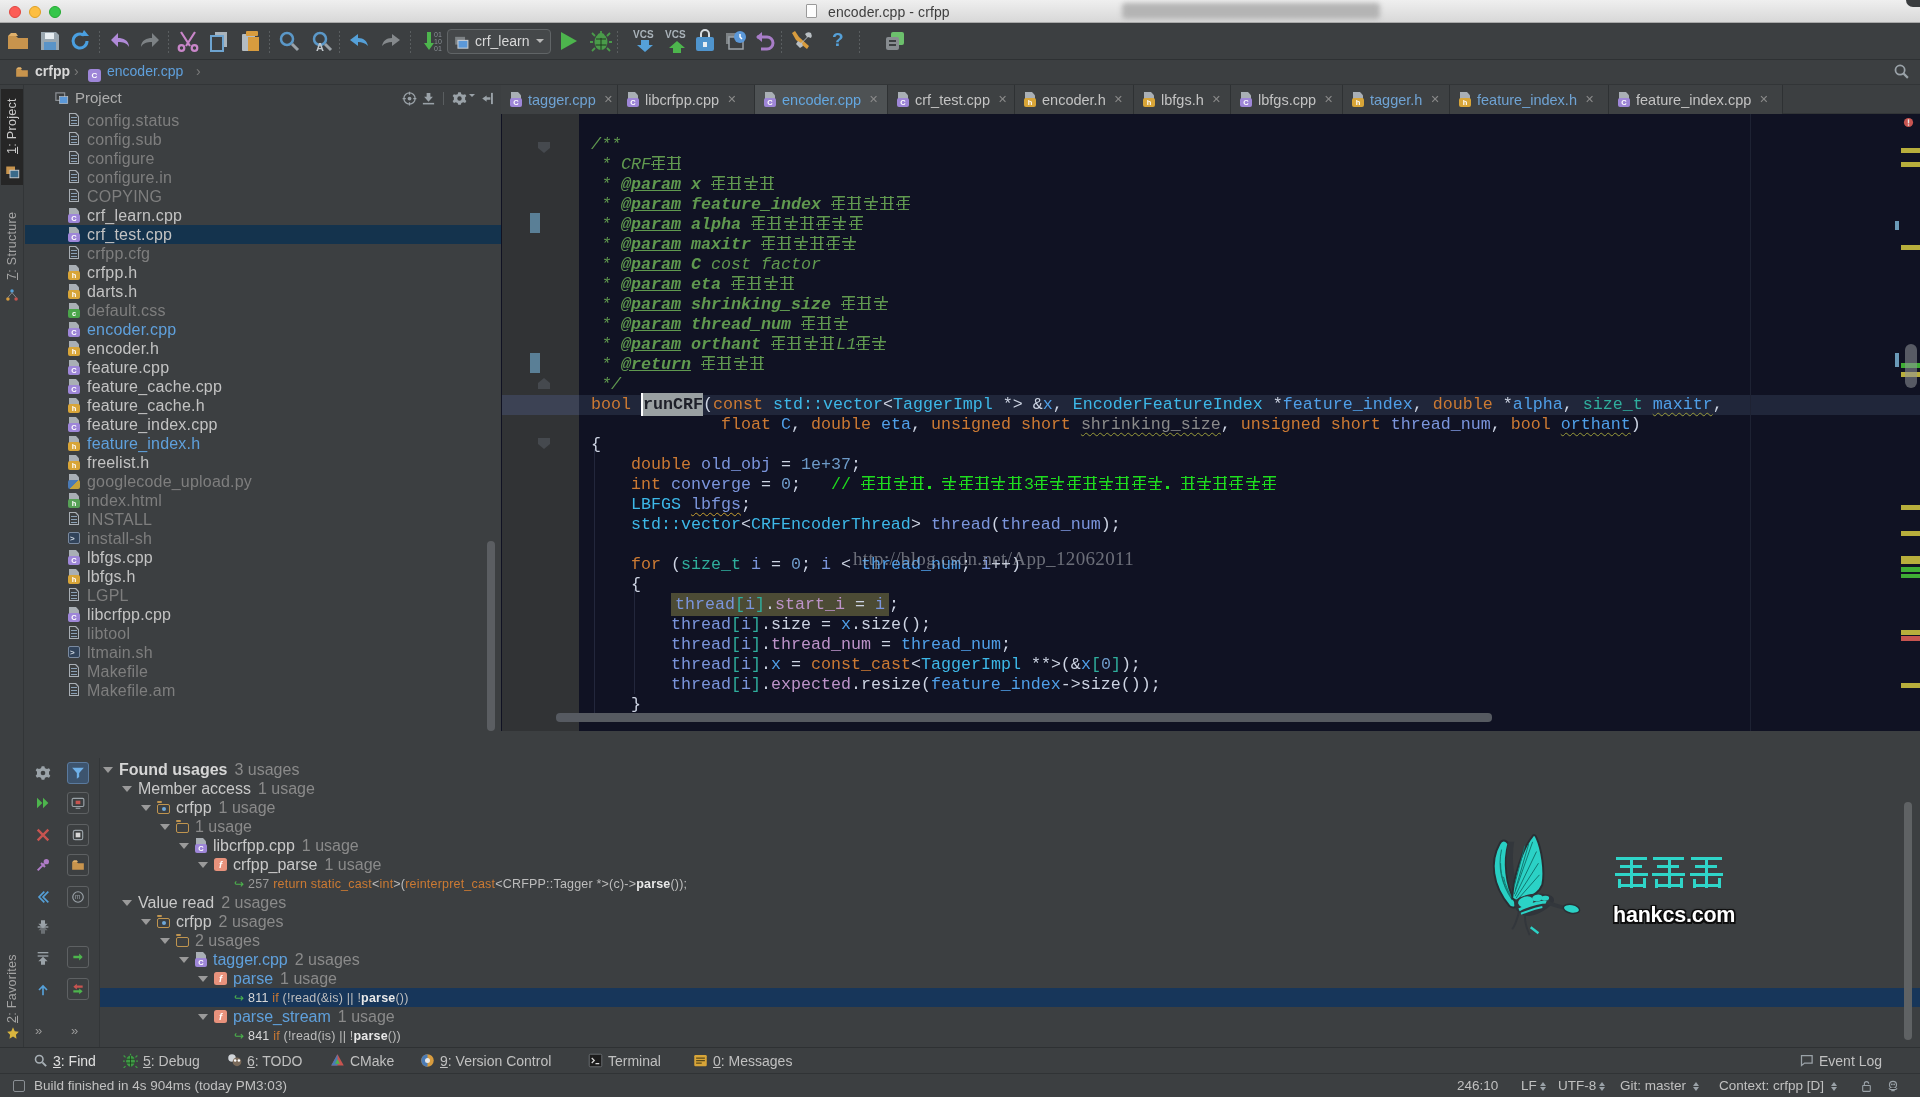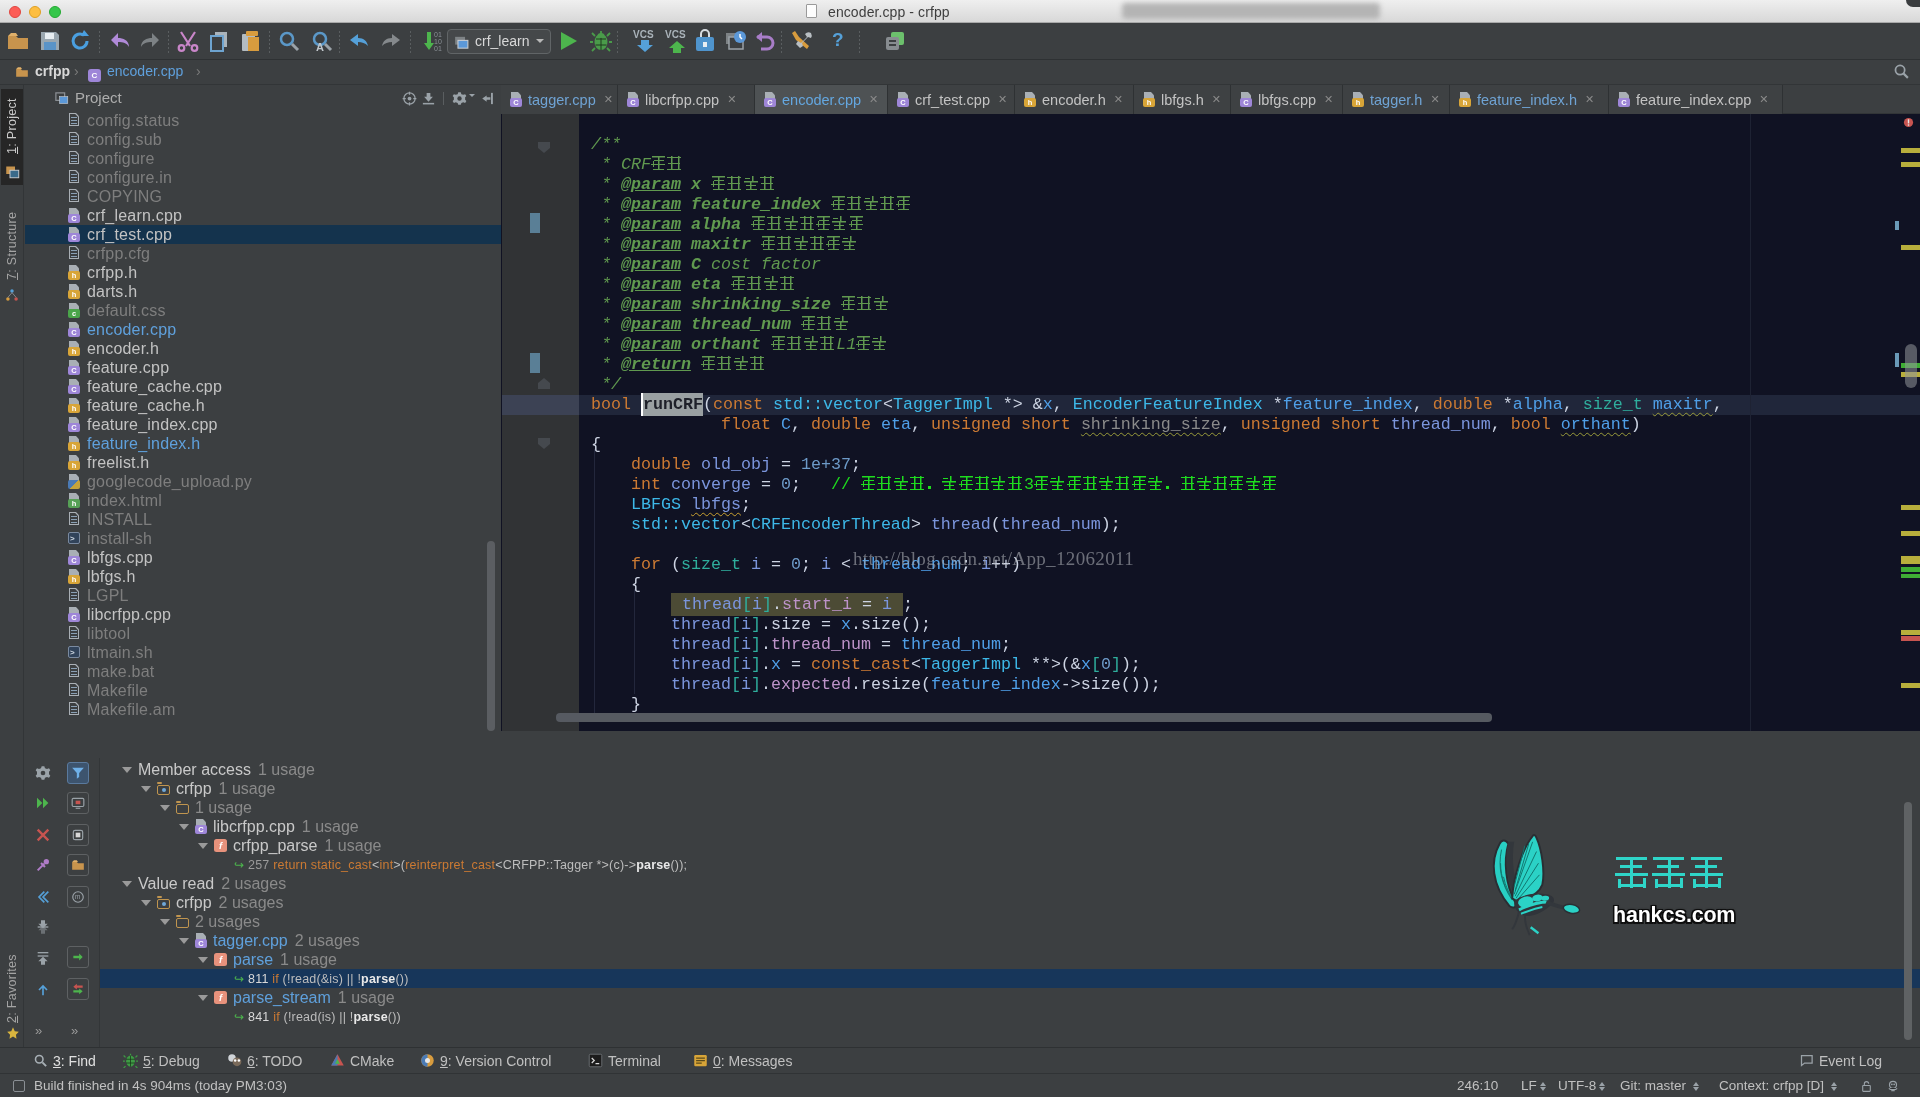--- a/index.html
+++ b/index.html
@@ -496,28 +496,20 @@
           <span class="pg2"></span>
           <span class="ln"></span>
         </span>
         <span class="nm">libtool</span>
       </div>
 <div class="pr dim">
         <span class="fi sh">
           <span class="sq">&gt;</span>
         </span>
         <span class="nm">ltmain.sh</span>
-      </div>
-<div class="pr dim">
-        <span class="fi txt">
-          <span class="pg"></span>
-          <span class="pg2"></span>
-          <span class="ln"></span>
-        </span>
-        <span class="nm">make.bat</span>
       </div>
 <div class="pr dim">
         <span class="fi txt">
           <span class="pg"></span>
           <span class="pg2"></span>
           <span class="ln"></span>
         </span>
         <span class="nm">Makefile</span>
       </div>
 <div class="pr dim">
@@ -683,21 +675,21 @@
 <div class="emark" style="left:1400px;top:460px;background:#3fae35;height:4px;width:19px"></div>
 <div class="emark" style="left:1400px;top:522px;background:#c75450;height:5px;width:19px"></div>
 <div style="position:absolute;left:1394px;top:107px;width:4px;height:9px;background:#6a9ab8"></div>
 <div style="position:absolute;left:1394px;top:239px;width:4px;height:14px;background:#6a9ab8"></div>
 <div style="position:absolute;left:1404px;top:230px;width:12px;height:44px;background:rgba(145,150,155,.55);border-radius:6px"></div>
 <div style="position:absolute;left:55px;top:599px;width:936px;height:9px;background:#565a61;border-radius:4px"></div>
     </div>
 </div>
 <style>
 .caretbox{background:#9aa0a2;color:#1e2029;font-weight:bold;border-left:2px solid #fff;padding:2px 0}
-.selbox{background:#4c4b35;padding:2px 11px}
+.selbox{background:#4c4b35;padding:2px 4px}
 .wgr{text-decoration:underline wavy #9a9b3a 1px;text-underline-offset:3px}
 .wor{text-decoration:underline wavy #c8a030 1px;text-underline-offset:3px}
 .cm{display:inline-block;width:16.3px;height:14px;background:linear-gradient(currentColor,currentColor) 2px 11px/3px 3px no-repeat}
 #wmark{position:absolute;left:352px;top:434px;font-family:"Liberation Serif",serif;font-size:19px;color:rgba(165,168,175,.62);letter-spacing:.35px}
 #curline .g1{position:absolute;left:1px;top:281px;width:77px;height:20px;background:#3c4254}
 #curline .g2{position:absolute;left:78px;top:281px;width:1341px;height:20px;background:#20263a}
 .efold{position:absolute;left:37px;width:12px;height:11px;background:#45494e;clip-path:polygon(0 0,100% 0,100% 55%,50% 100%,0 55%)}
 .efold.up{clip-path:polygon(50% 0,100% 45%,100% 100%,0 100%,0 45%)}
 .chg{position:absolute;left:29px;width:10px;height:20px;background:#5a7f96}
 .emark{position:absolute;width:16px;height:3px}
@@ -778,20 +770,25 @@
   <div class="fbtn" style="left:42px;top:188px"><svg style="margin:3px" width="14" height="14" viewBox="0 0 24 24">
           <path fill="#4db54d" d="M4 12l6-6v4h10v4H10v4z" transform="scale(-1,1) translate(-24,0)"></path>
         </svg></div>
   <div class="fbtn" style="left:42px;top:220px"><svg style="margin:3px" width="14" height="14" viewBox="0 0 24 24">
           <path fill="#c75450" d="M4 8l6-5v3h10v4H10v3z"></path>
           <path fill="#4db54d" d="M20 16l-6-5v3H4v4h10v3z"></path>
         </svg></div>
   <span style="position:absolute;left:46px;top:265px;color:#9a9a9a;font-size:13px">»</span>
  </div>
  <div id="ftree">
+<div class="fr" style="padding-left:3px">
+        <span class="tri"></span>
+        <b style="color:#d6d6d6">Found usages</b>
+        <span class="cnt">3 usages</span>
+      </div>
 <div class="fr" style="padding-left:22px"><span class="tri"></span>Member access<span class="cnt">1 usage</span></div>
 <div class="fr" style="padding-left:41px"><span class="tri"></span><span class="fic fold"></span>crfpp<span class="cnt">1 usage</span></div>
 <div class="fr" style="padding-left:60px">
         <span class="tri"></span>
         <span class="fic fold2"></span>
         <span class="cnt" style="margin-left:0">1 usage</span>
       </div>
 <div class="fr" style="padding-left:79px"><span class="tri"></span><span class="fi cpp" style="margin-right:6px">
           <span class="pg"></span>
           <span class="bd">C</span>

